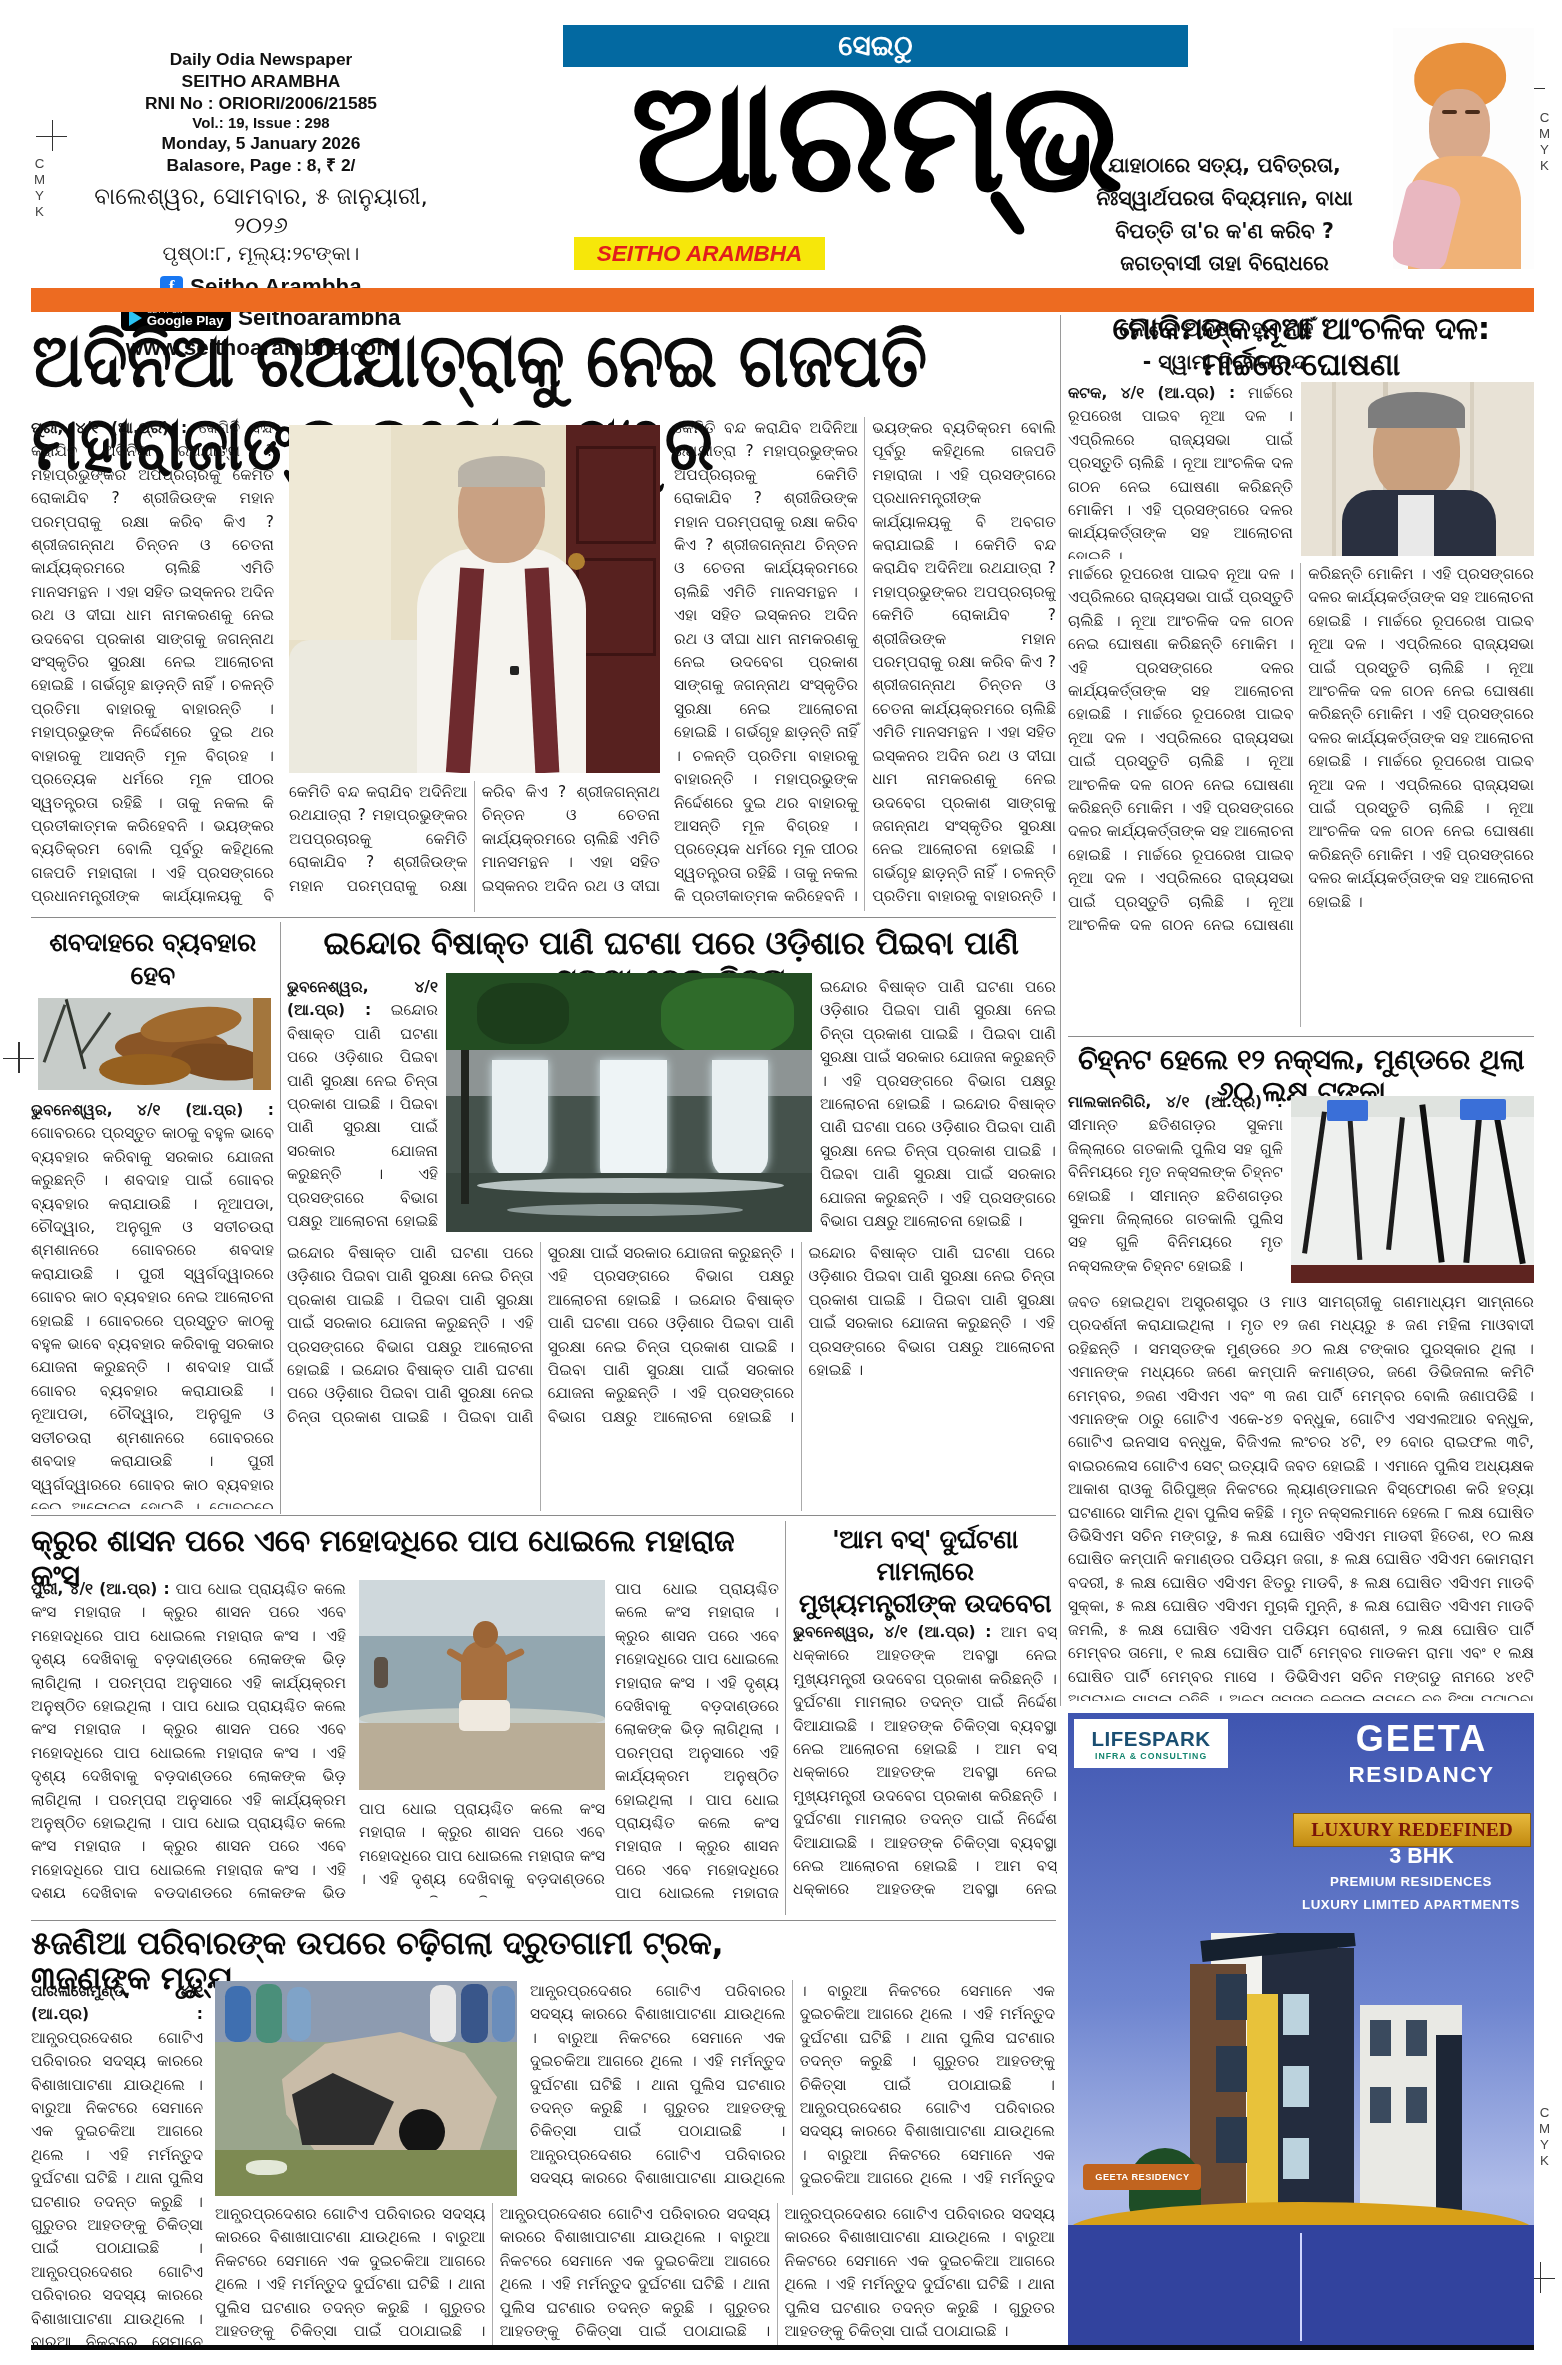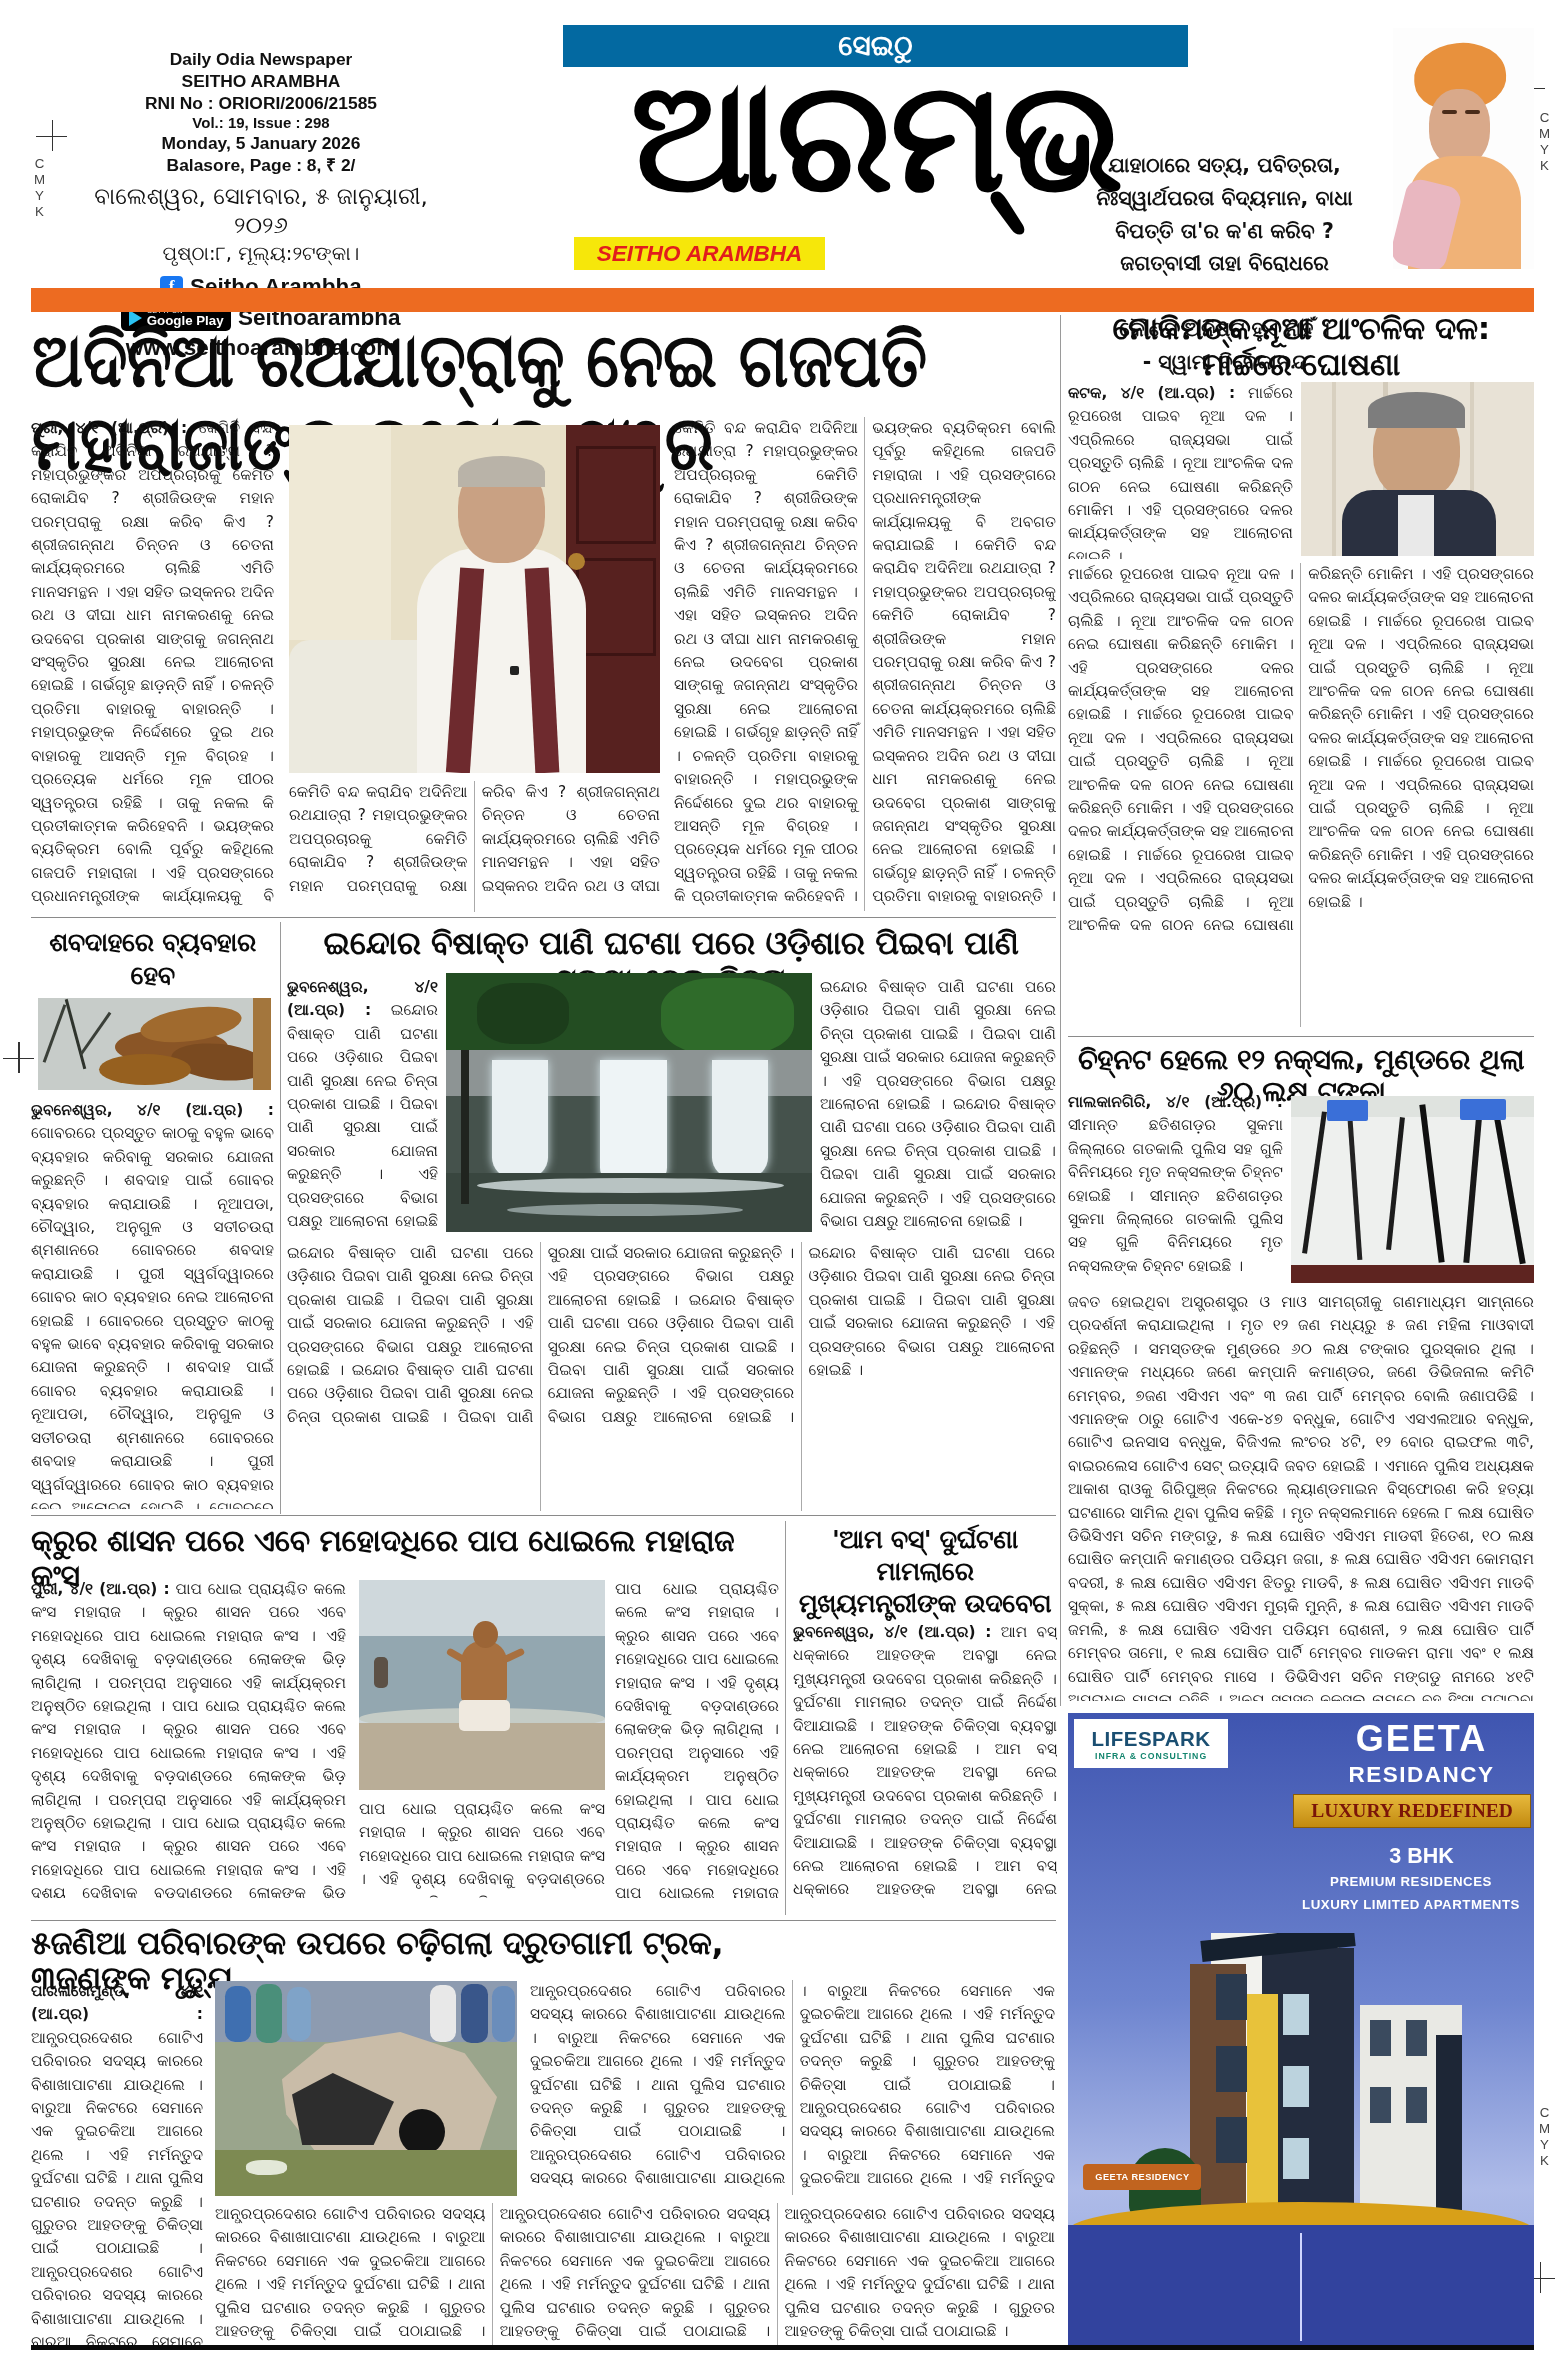--- a/index.html
+++ b/index.html
@@ -261,21 +261,21 @@
 <div class="abs bodytext odia" style="left:530px;top:1980px;width:525px;height:215px;column-count:2;column-gap:14.3px;column-rule:0.5px solid #aaa;">ଆନ୍ଧ୍ରପ୍ରଦେଶର ଗୋଟିଏ ପରିବାରର ସଦସ୍ୟ କାରରେ ବିଶାଖାପାଟଣା ଯାଉଥିଲେ । ବାରୁଆ ନିକଟରେ ସେମାନେ ଏକ ଦୁଇଚକିଆ ଆଗରେ ଥିଲେ । ଏହି ମର୍ମନ୍ତୁଦ ଦୁର୍ଘଟଣା ଘଟିଛି । ଥାନା ପୁଲିସ ଘଟଣାର ତଦନ୍ତ କରୁଛି । ଗୁରୁତର ଆହତଙ୍କୁ ଚିକିତ୍ସା ପାଇଁ ପଠାଯାଇଛି । ଆନ୍ଧ୍ରପ୍ରଦେଶର ଗୋଟିଏ ପରିବାରର ସଦସ୍ୟ କାରରେ ବିଶାଖାପାଟଣା ଯାଉଥିଲେ । ବାରୁଆ ନିକଟରେ ସେମାନେ ଏକ ଦୁଇଚକିଆ ଆଗରେ ଥିଲେ । ଏହି ମର୍ମନ୍ତୁଦ ଦୁର୍ଘଟଣା ଘଟିଛି । ଥାନା ପୁଲିସ ଘଟଣାର ତଦନ୍ତ କରୁଛି । ଗୁରୁତର ଆହତଙ୍କୁ ଚିକିତ୍ସା ପାଇଁ ପଠାଯାଇଛି । ଆନ୍ଧ୍ରପ୍ରଦେଶର ଗୋଟିଏ ପରିବାରର ସଦସ୍ୟ କାରରେ ବିଶାଖାପାଟଣା ଯାଉଥିଲେ । ବାରୁଆ ନିକଟରେ ସେମାନେ ଏକ ଦୁଇଚକିଆ ଆଗରେ ଥିଲେ । ଏହି ମର୍ମନ୍ତୁଦ ଦୁର୍ଘଟଣା ଘଟିଛି । ଥାନା ପୁଲିସ ଘଟଣାର ତଦନ୍ତ କରୁଛି । ଗୁରୁତର ଆହତଙ୍କୁ ଚିକିତ୍ସା ପାଇଁ ପଠାଯାଇଛି ।</div>
 <div class="abs bodytext odia" style="left:215px;top:2203px;width:840px;height:143px;column-count:3;column-gap:14.3px;column-rule:0.5px solid #aaa;">ଆନ୍ଧ୍ରପ୍ରଦେଶର ଗୋଟିଏ ପରିବାରର ସଦସ୍ୟ କାରରେ ବିଶାଖାପାଟଣା ଯାଉଥିଲେ । ବାରୁଆ ନିକଟରେ ସେମାନେ ଏକ ଦୁଇଚକିଆ ଆଗରେ ଥିଲେ । ଏହି ମର୍ମନ୍ତୁଦ ଦୁର୍ଘଟଣା ଘଟିଛି । ଥାନା ପୁଲିସ ଘଟଣାର ତଦନ୍ତ କରୁଛି । ଗୁରୁତର ଆହତଙ୍କୁ ଚିକିତ୍ସା ପାଇଁ ପଠାଯାଇଛି । ଆନ୍ଧ୍ରପ୍ରଦେଶର ଗୋଟିଏ ପରିବାରର ସଦସ୍ୟ କାରରେ ବିଶାଖାପାଟଣା ଯାଉଥିଲେ । ବାରୁଆ ନିକଟରେ ସେମାନେ ଏକ ଦୁଇଚକିଆ ଆଗରେ ଥିଲେ । ଏହି ମର୍ମନ୍ତୁଦ ଦୁର୍ଘଟଣା ଘଟିଛି । ଥାନା ପୁଲିସ ଘଟଣାର ତଦନ୍ତ କରୁଛି । ଗୁରୁତର ଆହତଙ୍କୁ ଚିକିତ୍ସା ପାଇଁ ପଠାଯାଇଛି । ଆନ୍ଧ୍ରପ୍ରଦେଶର ଗୋଟିଏ ପରିବାରର ସଦସ୍ୟ କାରରେ ବିଶାଖାପାଟଣା ଯାଉଥିଲେ । ବାରୁଆ ନିକଟରେ ସେମାନେ ଏକ ଦୁଇଚକିଆ ଆଗରେ ଥିଲେ । ଏହି ମର୍ମନ୍ତୁଦ ଦୁର୍ଘଟଣା ଘଟିଛି । ଥାନା ପୁଲିସ ଘଟଣାର ତଦନ୍ତ କରୁଛି । ଗୁରୁତର ଆହତଙ୍କୁ ଚିକିତ୍ସା ପାଇଁ ପଠାଯାଇଛି ।</div>
 
 <div class="abs ad" style="left:1068px;top:1713px;width:466px;height:635px;">
   <div class="abs" style="left:6.1px;top:6.1px;width:154px;height:49px;background:#fff;display:flex;flex-direction:column;align-items:center;justify-content:center;">
     <div style="font-size:20.5px;font-weight:700;color:#1b4f72;letter-spacing:0.5px;">LIFESPARK</div>
     <div style="font-size:8.7px;font-weight:700;color:#13856e;letter-spacing:1px;">INFRA &amp; CONSULTING</div>
   </div>
   <div class="abs adtext ctr" style="left:246px;top:5.1px;width:215px;font-size:36px;letter-spacing:2px;">GEETA</div>
   <div class="abs adtext ctr" style="left:246px;top:49px;width:215px;font-size:22.5px;letter-spacing:1.5px;">RESIDANCY</div>
-  <div class="abs goldbox" style="left:225px;top:81px;width:236px;height:32px;font-size:19.5px;font-family:'Liberation Serif',serif;">LUXURY REDEFINED</div>
+  <div class="abs goldbox" style="left:225px;top:100px;width:236px;height:32px;font-size:19.5px;font-family:'Liberation Serif',serif;">LUXURY REDEFINED</div>
   <div class="abs adtext ctr" style="left:246px;top:131px;width:215px;font-size:21.5px;">3 BHK</div>
   <div class="abs adtext ctr" style="left:225px;top:161px;width:236px;font-size:13.3px;letter-spacing:0.5px;">PREMIUM RESIDENCES</div>
   <div class="abs adtext ctr" style="left:220px;top:184px;width:246px;font-size:13.3px;letter-spacing:0.5px;">LUXURY LIMITED APARTMENTS</div>
 
   <div class="ph" style="left:61px;top:220px;width:348px;height:287px;">
     <div style="left:82px;top:0px;width:128px;height:287px;background:#f2f2ee;"></div>
     <div style="left:133px;top:15.4px;width:92px;height:271px;background:#232c3e;"></div>
     <div style="left:61px;top:31px;width:56px;height:256px;background:#6b4a33;"></div>
     <div style="left:118px;top:61px;width:31px;height:225px;background:#e8c23a;"></div>
     <div style="left:87px;top:41px;width:31px;height:46px;background:#2b3a4e;"></div>

